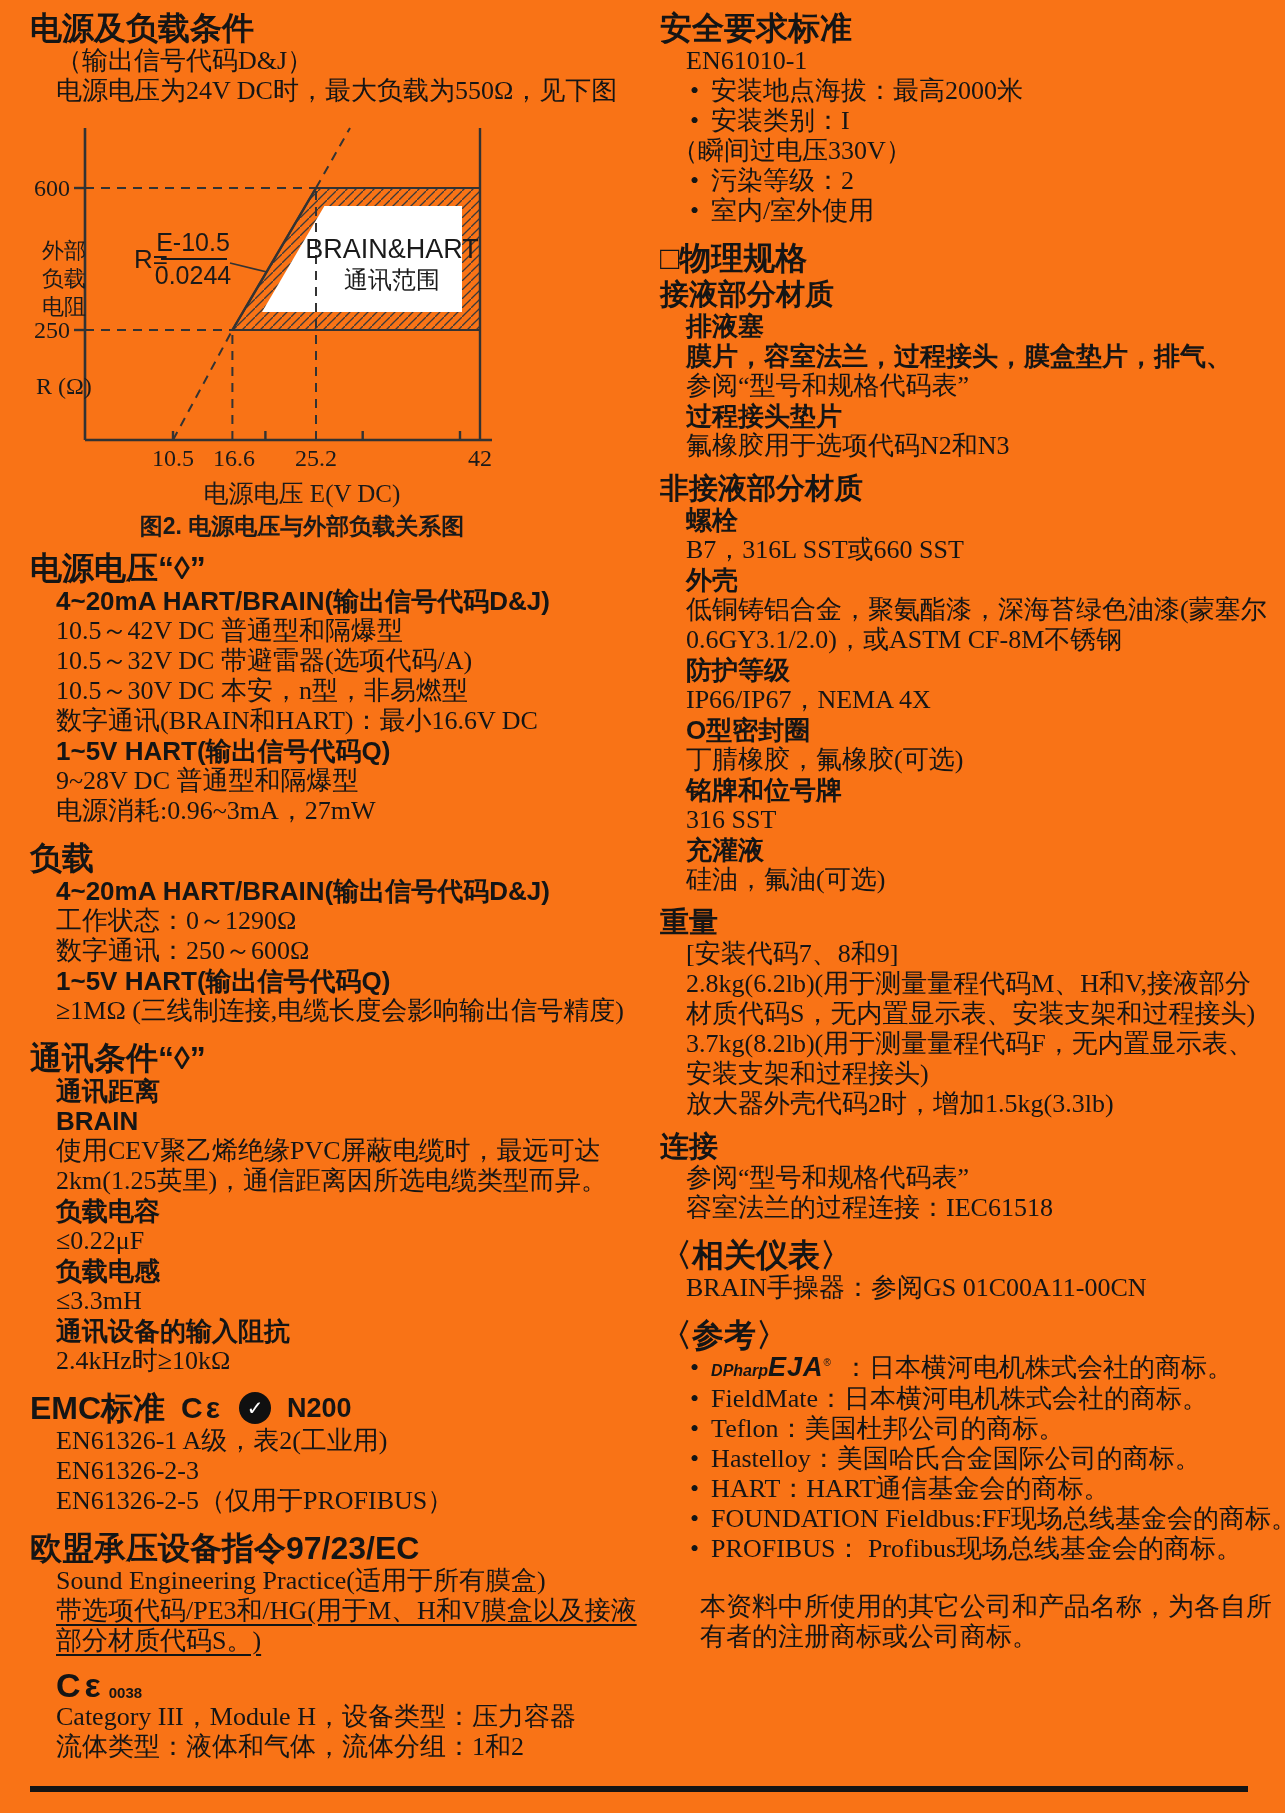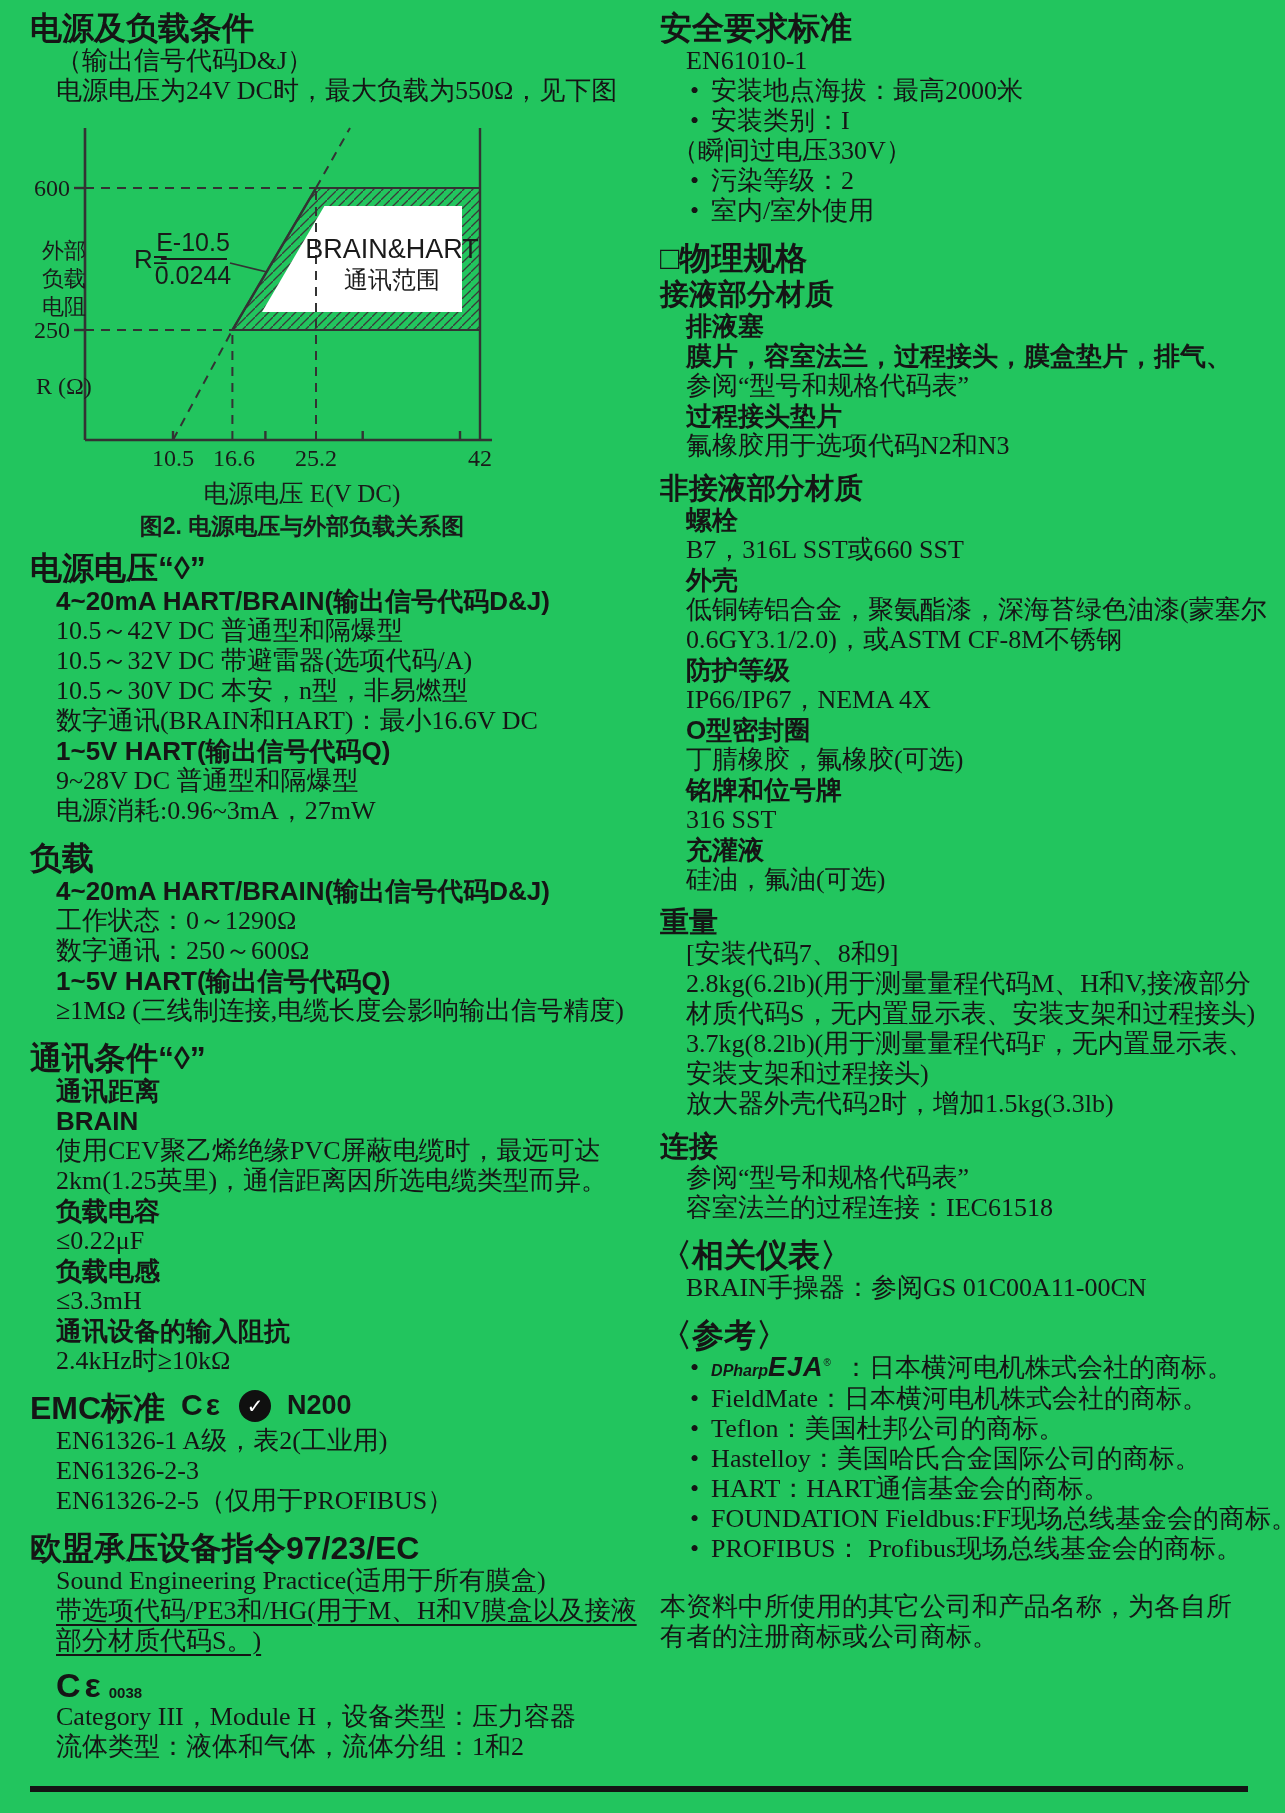--- a/index.html
+++ b/index.html
@@ -1,27 +1,27 @@
 <!DOCTYPE html>
 <html><head>
 <meta charset="utf-8">
 <style>
   html,body{margin:0;padding:0;background:#e8e8e8;}
-  .page{position:relative;width:1285px;height:1813px;background:#22c55e;color:#151515;overflow:hidden;}
+  .page{position:relative;width:1285px;height:1813px;background:#f97316;color:#151515;overflow:hidden;}
   .col{position:absolute;top:10px;}
   .col-left{left:30px;width:608px;}
   .col-right{left:660px;width:600px;}
   .h1{font:bold 32px/36px "Liberation Sans",sans-serif;margin-top:14px;white-space:nowrap;}
   .h2{font:bold 29px/34px "Liberation Sans",sans-serif;margin-top:10px;white-space:nowrap;}
   .bold{font:bold 26px/30px "Liberation Sans",sans-serif;padding-left:26px;white-space:nowrap;}
   .body{font:26px/30px "Liberation Serif",serif;padding-left:26px;white-space:nowrap;}
-  .flush{padding-left:0;}
+  .flush{padding-left:0;margin-left:40px;}
   .ind-sm{padding-left:12px;}
   .u{text-decoration:underline;text-underline-offset:5px;}
-  .row{display:flex;gap:16px;}
+  .row{display:flex;align-items:center;gap:16px;}
   .bullet-row{display:flex;gap:12px;padding-left:30px;font:26px/30px "Liberation Serif",serif;white-space:nowrap;align-items:baseline;}
   .dot{font:26px/30px "Liberation Serif",serif;}
   .ce{font:bold 30px/30px "Liberation Sans",sans-serif;letter-spacing:3px;}
   .ctick{width:32px;height:32px;border-radius:50%;background:#101010;color:#fff;display:flex;align-items:center;justify-content:center;font:bold 20px/1 "DejaVu Sans",sans-serif;flex:0 0 auto;}
   .n200{font:bold 27px/30px "Liberation Sans",sans-serif;}
   .ce-row{display:flex;align-items:flex-end;gap:4px;margin-top:6px;padding-left:26px;height:40px;}
   .ce-big{font:bold 34px/34px "Liberation Sans",sans-serif;letter-spacing:4px;}
   .ce-sub{font:bold 15px/15px "Liberation Sans",sans-serif;padding-bottom:2px;}
   .brand-dp{font:italic bold 16px/26px "Liberation Sans",sans-serif;}
   .brand-eja{font:italic 900 27px/27px "Liberation Sans",sans-serif;letter-spacing:1px;}

